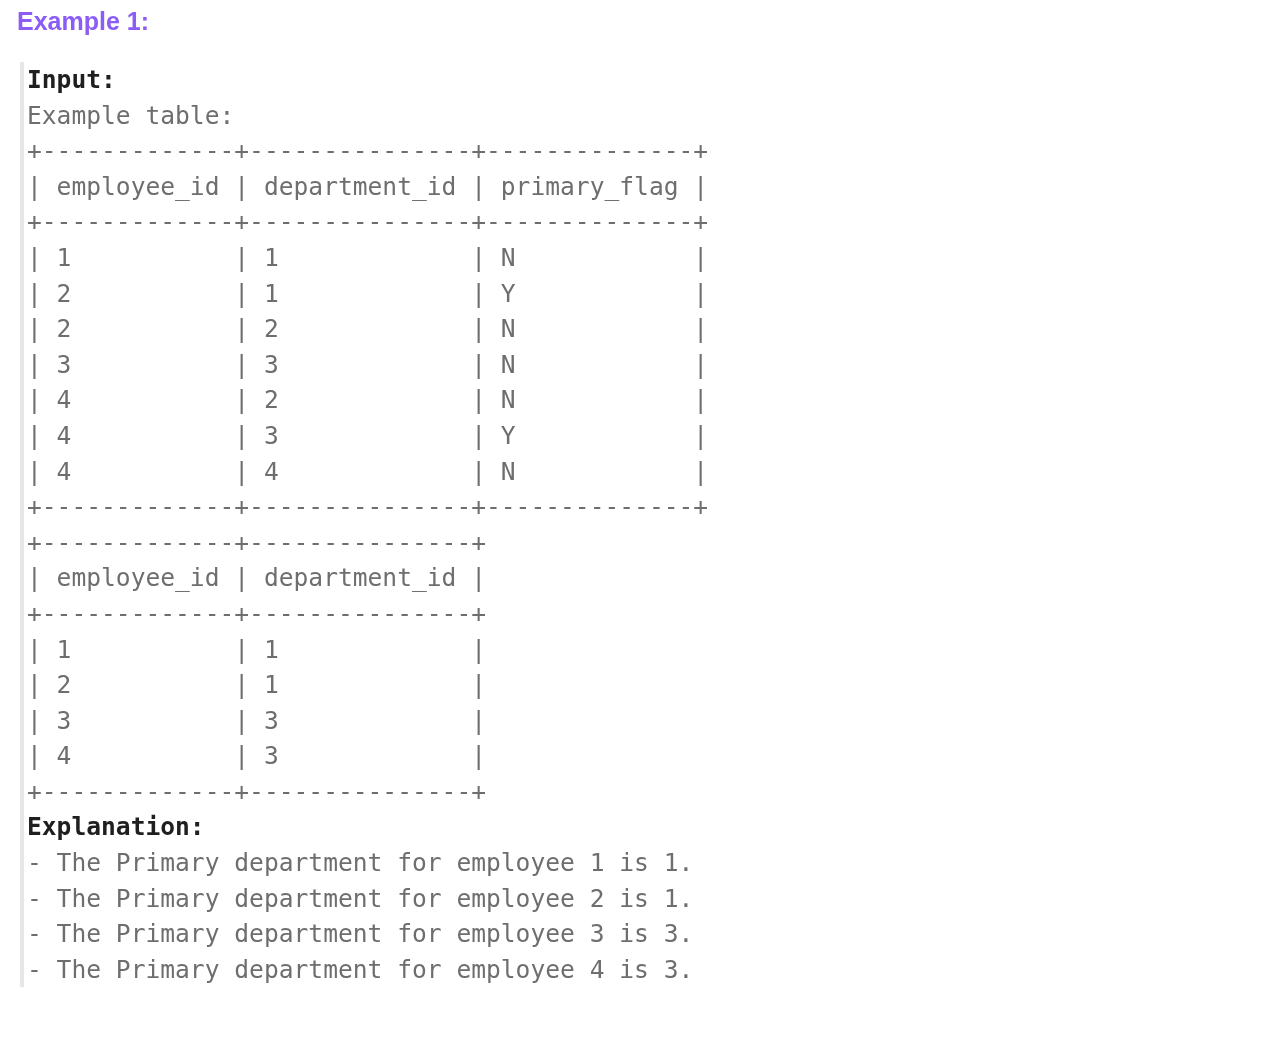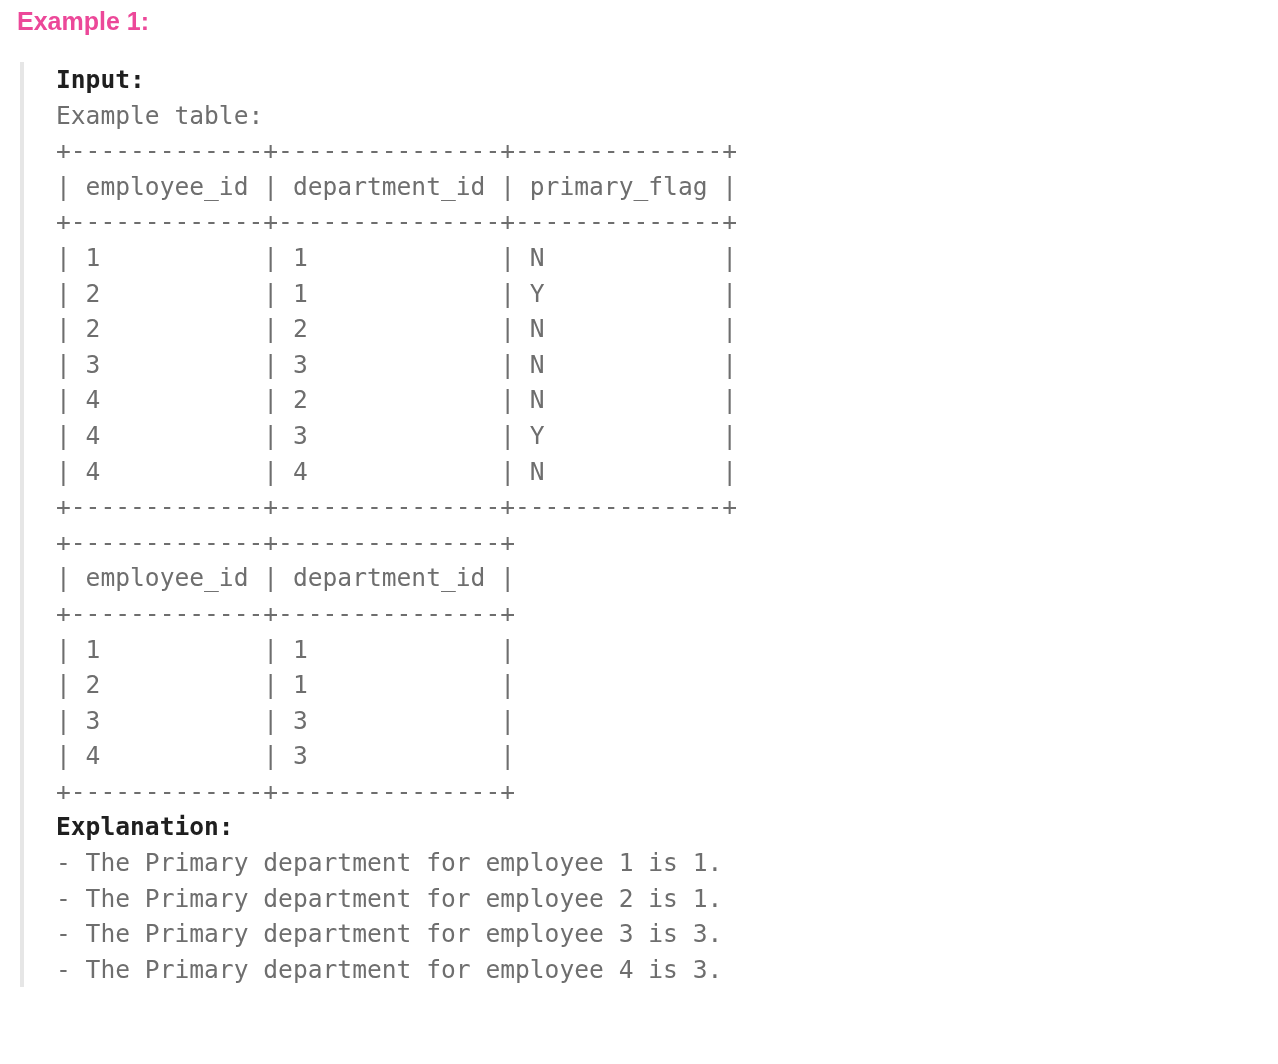--- a/index.html
+++ b/index.html
@@ -24,32 +24,32 @@
   }
 
   .example-heading {
     position: absolute;
     left: 17px;
     top: 6px;
     font-family: "Liberation Sans", sans-serif;
     font-weight: bold;
     font-size: 25px;
     line-height: 30px;
-    color: #ec4899;
+    color: #8b5cf6;
     white-space: pre;
   }
 
   .blockquote {
     position: absolute;
     left: 20px;
     top: 62px;
     width: 1250px;
     border-left: 4px solid #e6e6e6;
     box-sizing: border-box;
-    padding-left: 32px;
+    padding-left: 3px;
   }
 
   .mono-block {
     font-family: "DejaVu Sans Mono", "Liberation Mono", monospace;
     font-size: 24.6px;
     line-height: 35.6px;
     color: #6e6e6e;
     white-space: pre;
     letter-spacing: 0px;
     margin: 0;

